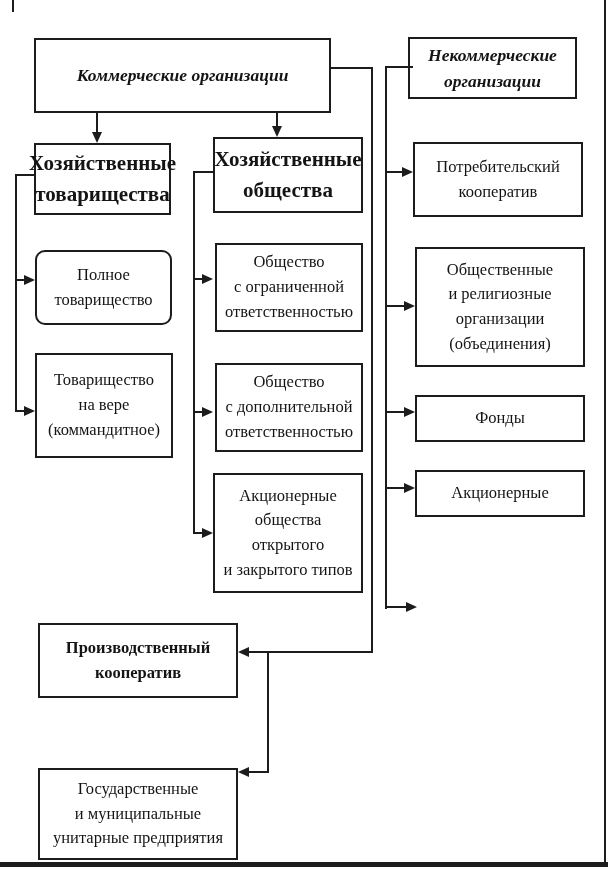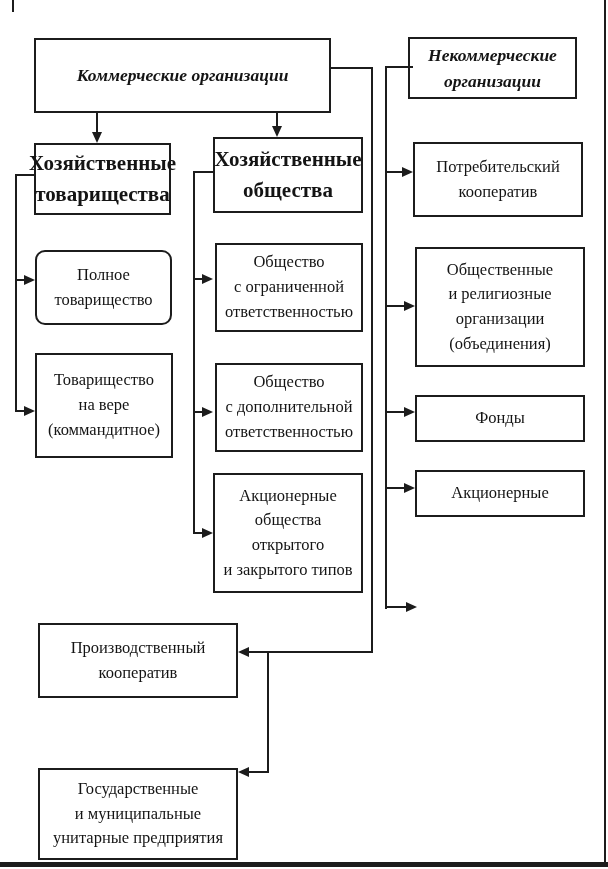--- a/index.html
+++ b/index.html
@@ -31,21 +31,21 @@
   #n-potreb  { left:413px; top:142px; width:170px; height:75px; }
   #n-polnoe  { left:35px;  top:250px; width:137px; height:75px;border-radius:10px; }
   #n-ooo     { left:215px; top:243px; width:148px; height:89px; }
   #n-obshrel { left:415px; top:247px; width:170px; height:120px; }
   #n-vere    { left:35px;  top:353px; width:138px; height:105px; }
   #n-odo     { left:215px; top:363px; width:148px; height:89px; }
   #n-fondy   { left:415px; top:395px; width:170px; height:47px; }
   #n-uchr    { left:415px; top:470px; width:170px; height:47px; }
   #n-ao      { left:213px; top:473px; width:150px; height:120px; }
   #n-obedin  { left:417px; top:547px; width:170px; height:121px; }
-  #n-proizv  { left:38px;  top:623px; width:200px; height:75px; }
+  #n-proizv  { left:38px;  top:623px; width:200px; height:75px;font-weight:bold; }
   #n-gos     { left:38px;  top:728px; width:200px; height:92px;margin-top:40px; }
 </style>
 </head>
 <body>
 
 <div class="canvas">
 
   <div class="node hdr" id="n-kom">Коммерческие организации</div>
   <div class="node hdr" id="n-nekom">Некоммерческие
 организации</div>

